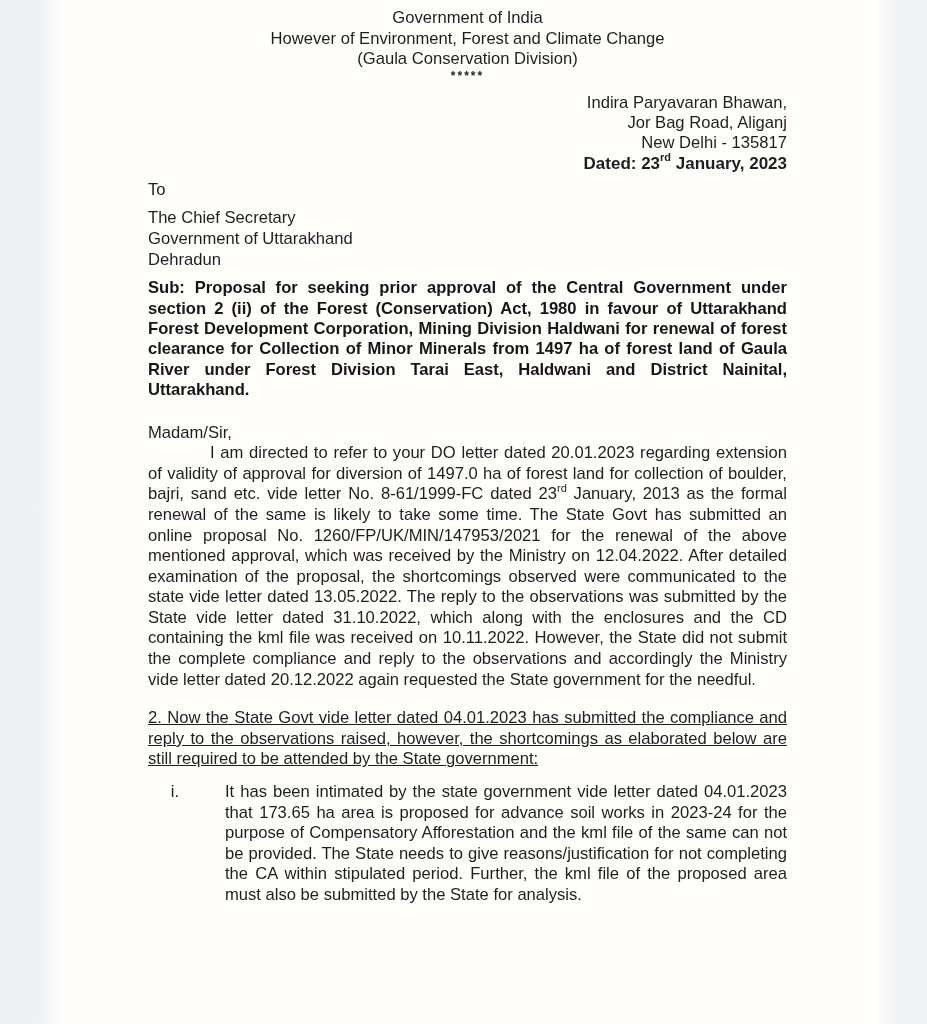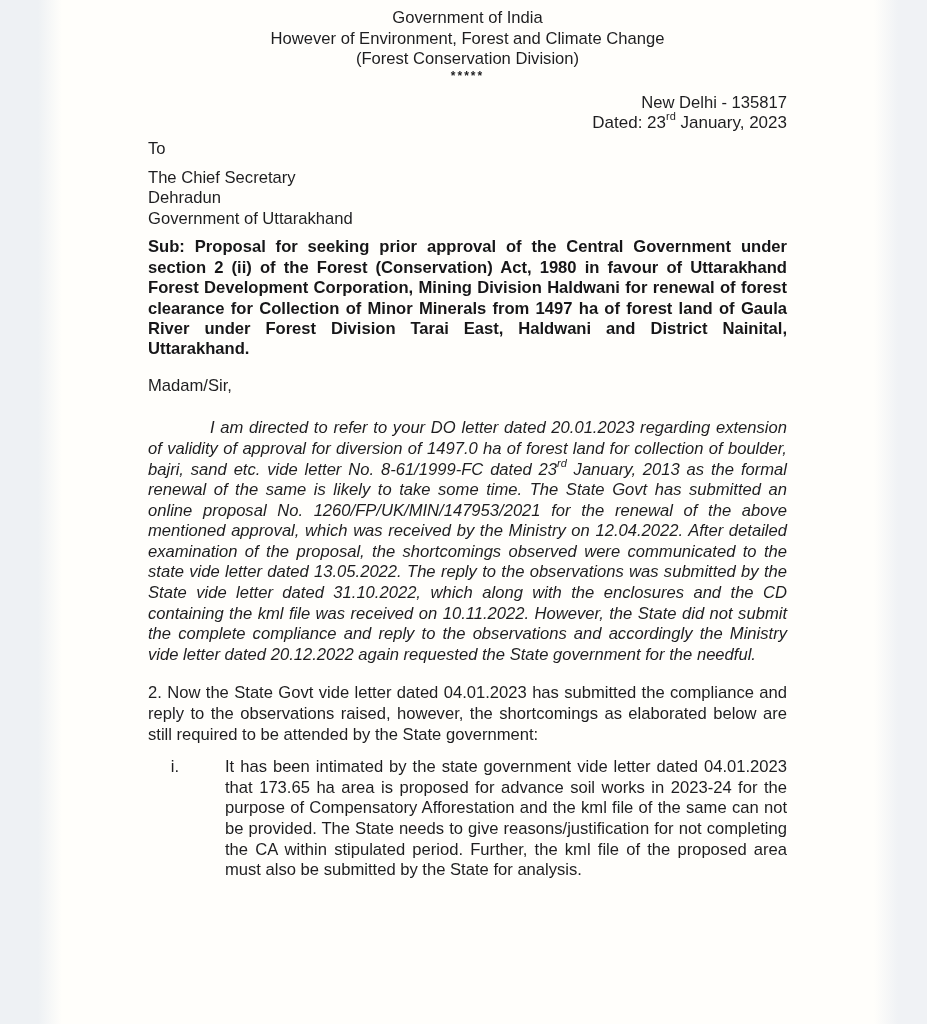--- a/index.html
+++ b/index.html
@@ -15,76 +15,78 @@
     font-size: 16.6px;
     line-height: 20.6px;
     color: #1e1e20;
   }
   .content {
     padding: 8px 140px 0 148px;
   }
   .letterhead { text-align: center; line-height: 20.5px; }
   .stars { font-size: 12px; font-weight: bold; letter-spacing: 2px; line-height: 13px; }
   .address-block { text-align: right; margin-top: 10px; line-height: 20.4px; }
-  .date-line { font-weight: normal; font-size: 17px; line-height: 20px; }
+  .date-line { font-weight: bold; font-size: 17px; line-height: 20px; }
   sup.ord {
     font-size: 11px;
     font-weight: inherit;
     position: relative;
     top: -1px;
     vertical-align: super;
     line-height: 0;
   }
   .to-label { margin-top: 6px; }
   .recipient { margin-top: 8px; }
   .subject {
     margin: 8px 0 0 0;
     font-weight: bold;
     text-align: justify;
     line-height: 20.4px;
     color: #161618;
   }
-  .salutation { margin-top: 16px; }
+  .salutation { margin-top: 22px; }
   .para { margin: 0; text-align: justify; }
-  .para1 { margin-top: 22px; text-indent: 62px; font-style: italic; }
-  .para2 { margin-top: 18px; }
+  .para1 { text-indent: 62px; }
+  .para2 { margin-top: 18px; text-decoration: underline; }
   .num-list { margin-top: 12px; }
   .list-item { display: flex; }
   .list-marker {
     flex: 0 0 37px;
     text-align: right;
     padding-right: 6px;
     box-sizing: border-box;
   }
   .list-text { flex: 1; text-align: justify; margin-left: 40px; }
 </style>
 </head>
 <body>
 
 <div class="page">
   <div class="content">
 
     <div class="letterhead">
       <div>Government of India</div>
       <div>However of Environment, Forest and Climate Change</div>
-      <div>(Forest Conservation Division)</div>
+      <div>(Gaula Conservation Division)</div>
       <div class="stars">*****</div>
     </div>
 
     <div class="address-block">
+      <div>Indira Paryavaran Bhawan,</div>
+      <div>Jor Bag Road, Aliganj</div>
       <div>New Delhi - 135817</div>
       <div class="date-line"><span>Dated: 23</span><sup class="ord">rd</sup><span> January, 2023</span></div>
     </div>
 
     <div class="to-label">To</div>
 
     <div class="recipient">
       <div>The Chief Secretary</div>
+      <div>Government of Uttarakhand</div>
       <div>Dehradun</div>
-      <div>Government of Uttarakhand</div>
     </div>
 
     <p class="subject">Sub: Proposal for seeking prior approval of the Central Government under section 2 (ii) of the Forest (Conservation) Act, 1980 in favour of Uttarakhand Forest Development Corporation, Mining Division Haldwani for renewal of forest clearance for Collection of Minor Minerals from 1497 ha of forest land of Gaula River under Forest Division Tarai East, Haldwani and District Nainital, Uttarakhand.</p>
 
     <div class="salutation">Madam/Sir,</div>
 
     <p class="para para1"><span>I am directed to refer to your DO letter dated 20.01.2023 regarding extension of validity of approval for diversion of 1497.0 ha of forest land for collection of boulder, bajri, sand etc. vide letter No. 8-61/1999-FC dated 23</span><sup class="ord">rd</sup><span> January, 2013  as the formal renewal of the same is likely to take some time. The State Govt has submitted an online proposal No. 1260/FP/UK/MIN/147953/2021 for the renewal of the above mentioned approval, which was received by the Ministry on 12.04.2022. After detailed examination of the proposal, the shortcomings observed were communicated to the state vide letter dated 13.05.2022. The reply to the observations was submitted by the State vide letter dated 31.10.2022, which along with the enclosures and the CD containing the kml file was received on 10.11.2022. However, the State did not submit the complete compliance and reply to the observations  and accordingly the Ministry vide letter dated 20.12.2022 again requested the State government for the needful.</span></p>
 
     <p class="para para2">2. Now the State Govt vide letter dated 04.01.2023 has submitted the compliance and reply to the observations raised, however, the shortcomings as elaborated below are still required to be attended by the State government:</p>
 

